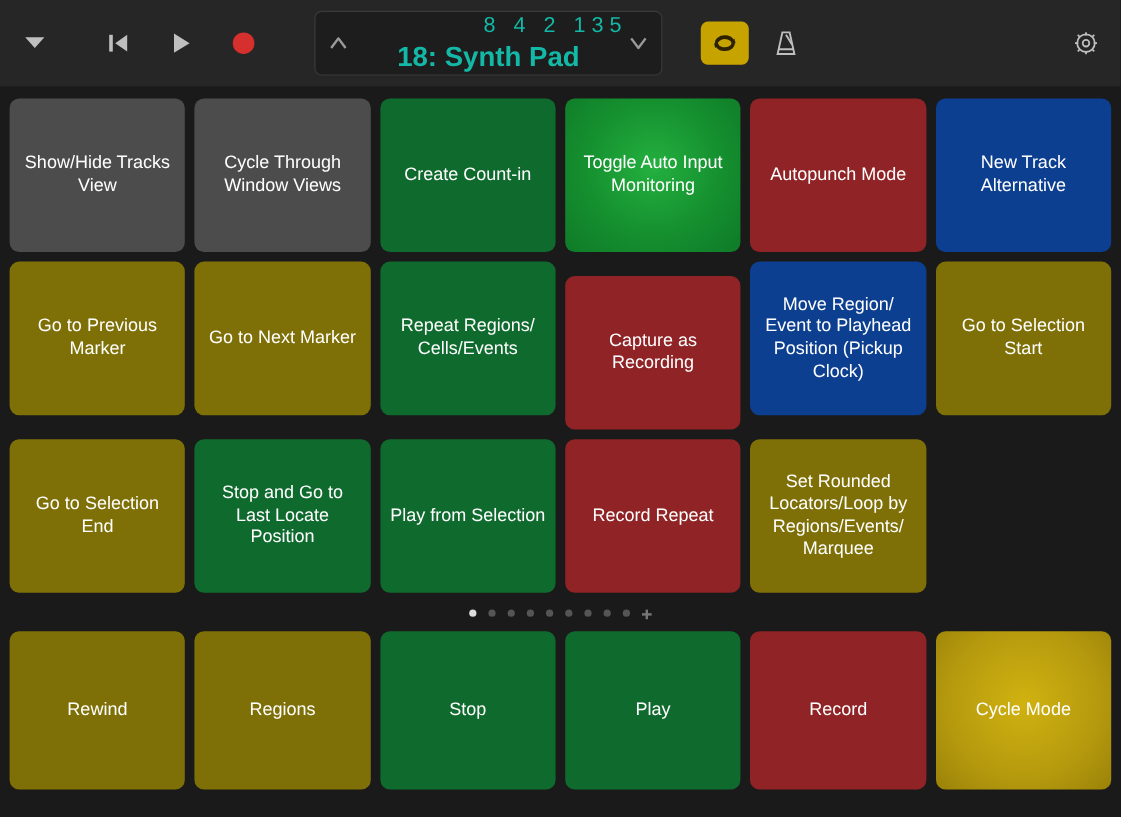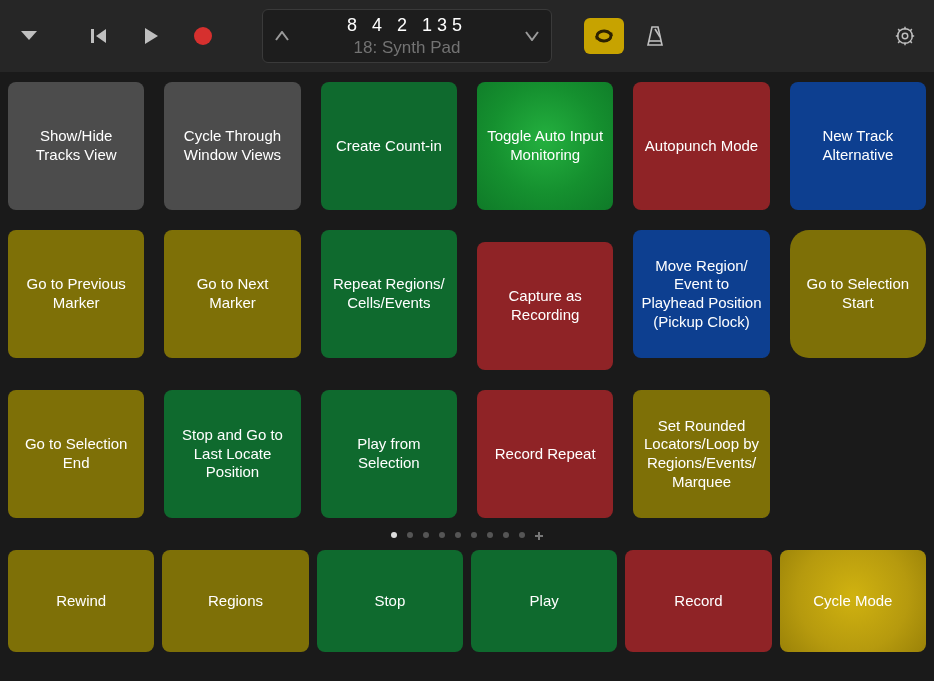--- a/index.html
+++ b/index.html
@@ -56,26 +56,28 @@
     display:flex; align-items:center; justify-content:center;
   }
   .lcd-center {
     flex: 1;
     text-align: center;
     line-height: 1.25;
   }
   .lcd-line1 {
     font-size: 18px;
     letter-spacing: 5px;
-    color: #ffffff;
+    color: #14b8a6;
     font-weight: 400;
+    text-align: right;
   }
   .lcd-line2 {
-    font-size: 17px;
-    color: #737373;
+    font-size: 23px;
+    color: #14b8a6;
+    font-weight: bold;
   }
 
   .spacer-flex { flex: 1; }
 
   .tb-right {
     display: flex;
     align-items: center;
     gap: 20px;
     margin-left: 20px;
   }
@@ -87,21 +89,21 @@
     color: #2d2200;
   }
 
   
   .pad-area {
     padding: 10px 8px 0 8px;
   }
   .grid {
     display: grid;
     grid-template-columns: repeat(6, 1fr);
-    gap: 20px;
+    gap: 8px;
   }
   .pad {
     height: 128px;
     border-radius: 8px;
     display: flex;
     align-items: center;
     justify-content: center;
     text-align: center;
     font-size: 15px;
     line-height: 1.25;
@@ -145,21 +147,21 @@
   .dot.plus::after  { left: 0; top: 3px; width: 8px; height: 2px; }
 
   .transport-area {
     padding: 0 8px 8px 8px;
   }
   .transport-grid {
     display: grid;
     grid-template-columns: repeat(6, 1fr);
     gap: 8px;
   }
-  .transport-grid .pad { height: 102px; text-align: center; }
+  .transport-grid .pad { height: 132px; text-align: center; }
 </style>
 </head>
 <body>
 
 <div class="toolbar">
   <div class="tb-left">
     <div class="tb-icon">
       <svg width="18" height="12" viewBox="0 0 18 12">
           <path d="M1 1 L9 10 L17 1" fill="#bfbfbf"></path>
         </svg>
@@ -246,21 +248,21 @@
       <div class="pad c-green-lit" style="white-space: pre-line;">Toggle Auto Input Monitoring</div>
       <div class="pad c-red" style="white-space: pre-line;">Autopunch Mode</div>
       <div class="pad c-blue" style="white-space: pre-line;">New Track Alternative</div>
       <div class="pad c-olive" style="white-space: pre-line;">Go to Previous Marker</div>
       <div class="pad c-olive" style="white-space: pre-line;">Go to Next Marker</div>
       <div class="pad c-green" style="white-space: pre-line;">Repeat Regions/
 Cells/Events</div>
       <div class="pad c-red" style="white-space: pre-line; margin-top: 12px;">Capture as Recording</div>
       <div class="pad c-blue" style="white-space: pre-line;">Move Region/
 Event to Playhead Position (Pickup Clock)</div>
-      <div class="pad c-olive" style="white-space: pre-line; border-radius: 19px;">Go to Selection Start</div>
+      <div class="pad c-olive" style="white-space: pre-line;">Go to Selection Start</div>
       <div class="pad c-olive" style="white-space: pre-line;">Go to Selection End</div>
       <div class="pad c-green" style="white-space: pre-line;">Stop and Go to Last Locate Position</div>
       <div class="pad c-green" style="white-space: pre-line;">Play from Selection</div>
       <div class="pad c-red" style="white-space: pre-line;">Record Repeat</div>
       <div class="pad c-olive" style="white-space: pre-line;">Set Rounded Locators/Loop by Regions/Events/
 Marquee</div>
     </div>
 
   <div class="dots" id="dots">
       <div class="dot active"></div>

